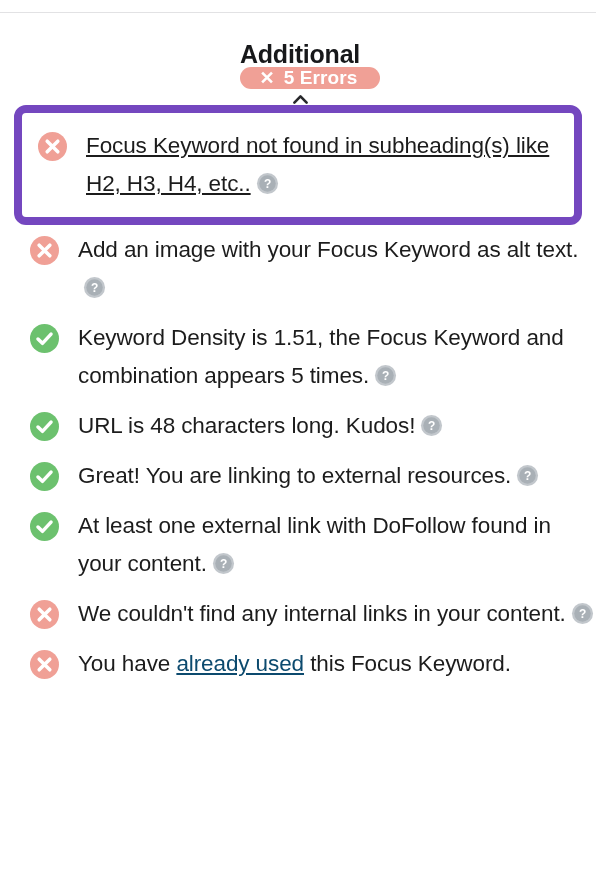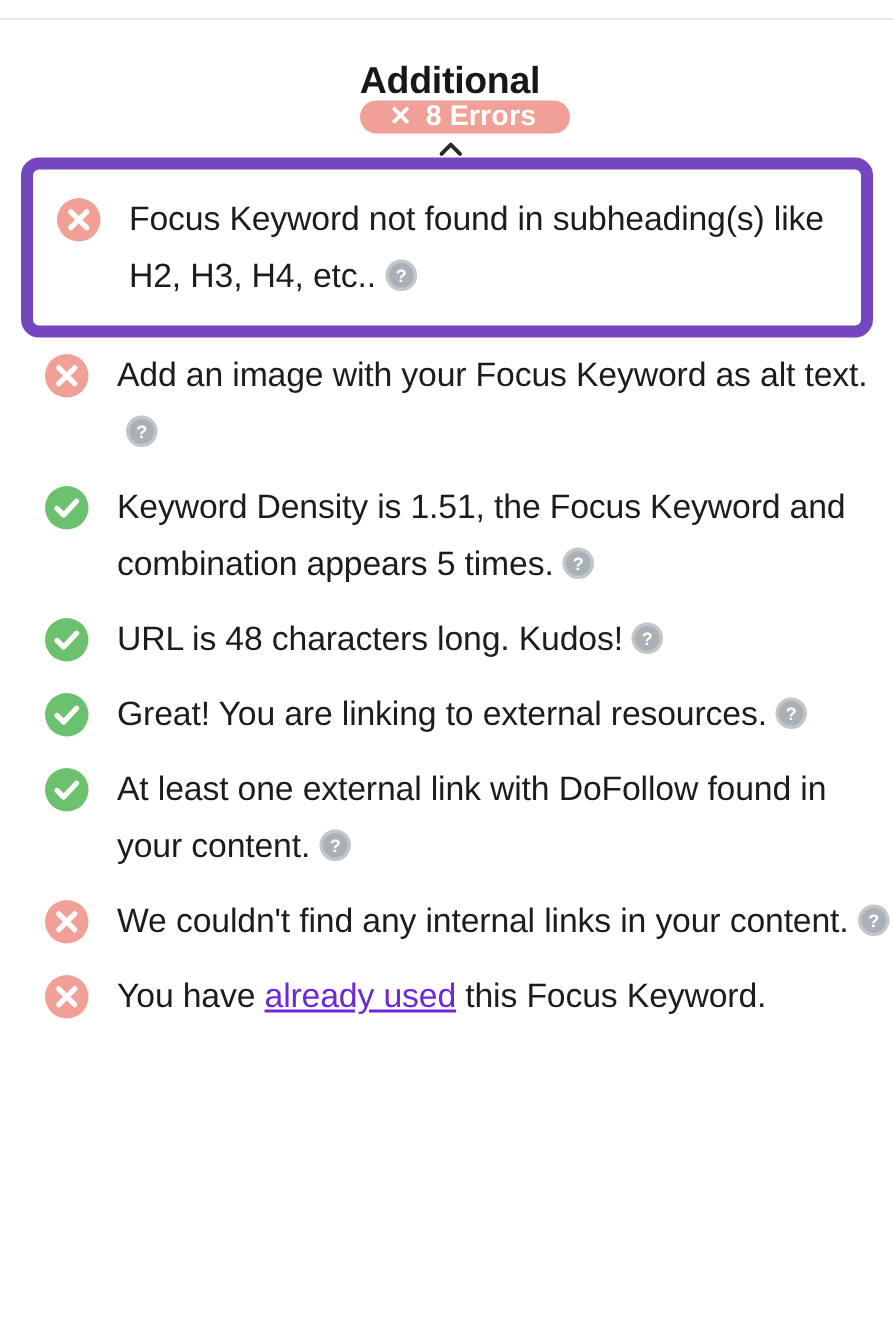--- a/index.html
+++ b/index.html
@@ -113,20 +113,21 @@
     align-items: flex-start;
     padding: 0 2px 0 30px;
     margin-bottom: 12px;
   }
   .check-item.highlighted {
     margin: 0 14px 6px 14px;
     padding: 14px 10px 14px 16px;
     border: 8px solid #7447bf;
     border-radius: 12px;
     background: #ffffff;
+    text-decoration: underline;
   }
 
   .status-icon {
     flex: 0 0 auto;
     width: 29px;
     height: 29px;
     border-radius: 50%;
     display: flex;
     align-items: center;
     justify-content: center;
@@ -139,21 +140,21 @@
 
   .check-text {
     font-size: 22.5px;
     line-height: 38px;
     color: #1c1c1c;
     letter-spacing: -0.1px;
     flex: 1 1 auto;
     word-wrap: break-word;
   }
   .check-text a {
-    color: #6d28d9;
+    color: #0c4a6e;
     text-decoration: underline;
   }
 
   .help-icon {
     display: inline-block;
     vertical-align: -4px;
     width: 23px;
     height: 23px;
     margin-left: 5px;
     cursor: pointer;
@@ -165,21 +166,21 @@
 
 <div class="panel">
 
   <div class="top-divider"></div>
 
   <div class="panel-header">
     <span class="header-title">Additional</span>
 
     <span class="error-badge">
       <span class="badge-x">✕</span>
-      <span>8 Errors</span>
+      <span>5 Errors</span>
     </span>
 
     <span class="header-spacer"></span>
 
     <button class="collapse-toggle">
       <svg class="chevron-up" viewBox="0 0 24 24">
         <path d="M5 15.5 L12 8.5 L19 15.5" fill="none" stroke="#27282b" stroke-width="3" stroke-linecap="round" stroke-linejoin="round"></path>
       </svg>
     </button>
   </div>

